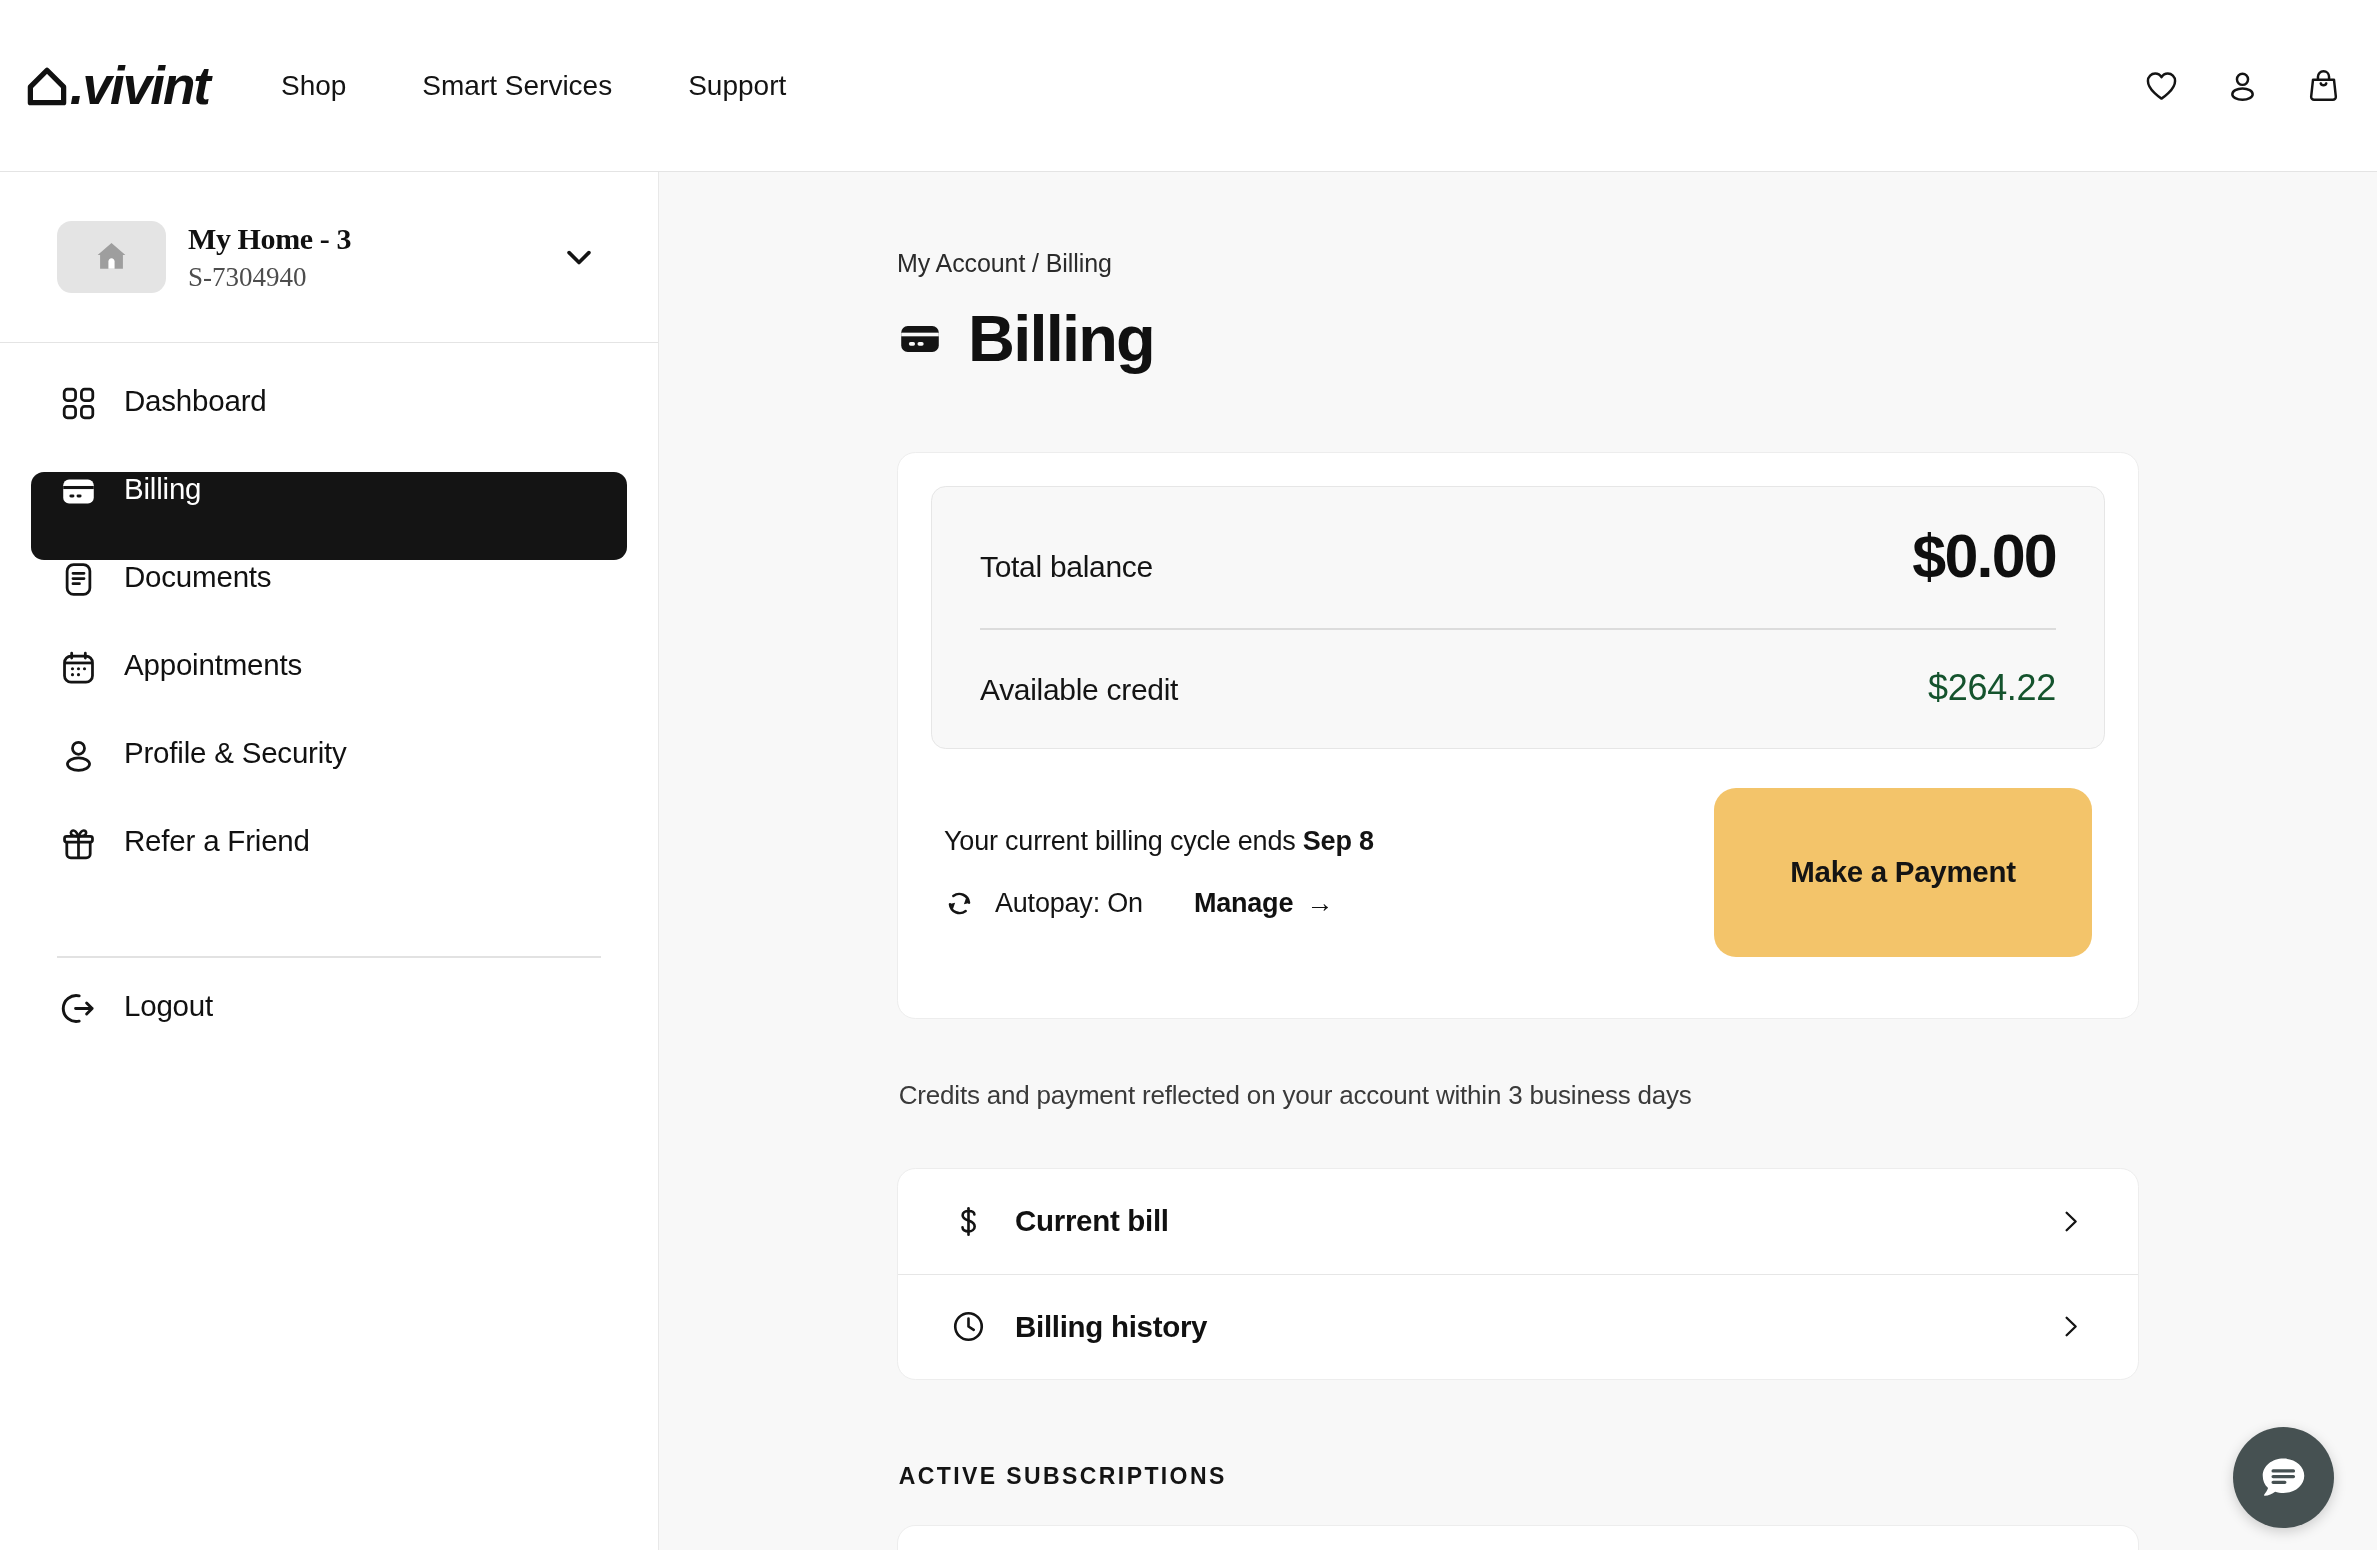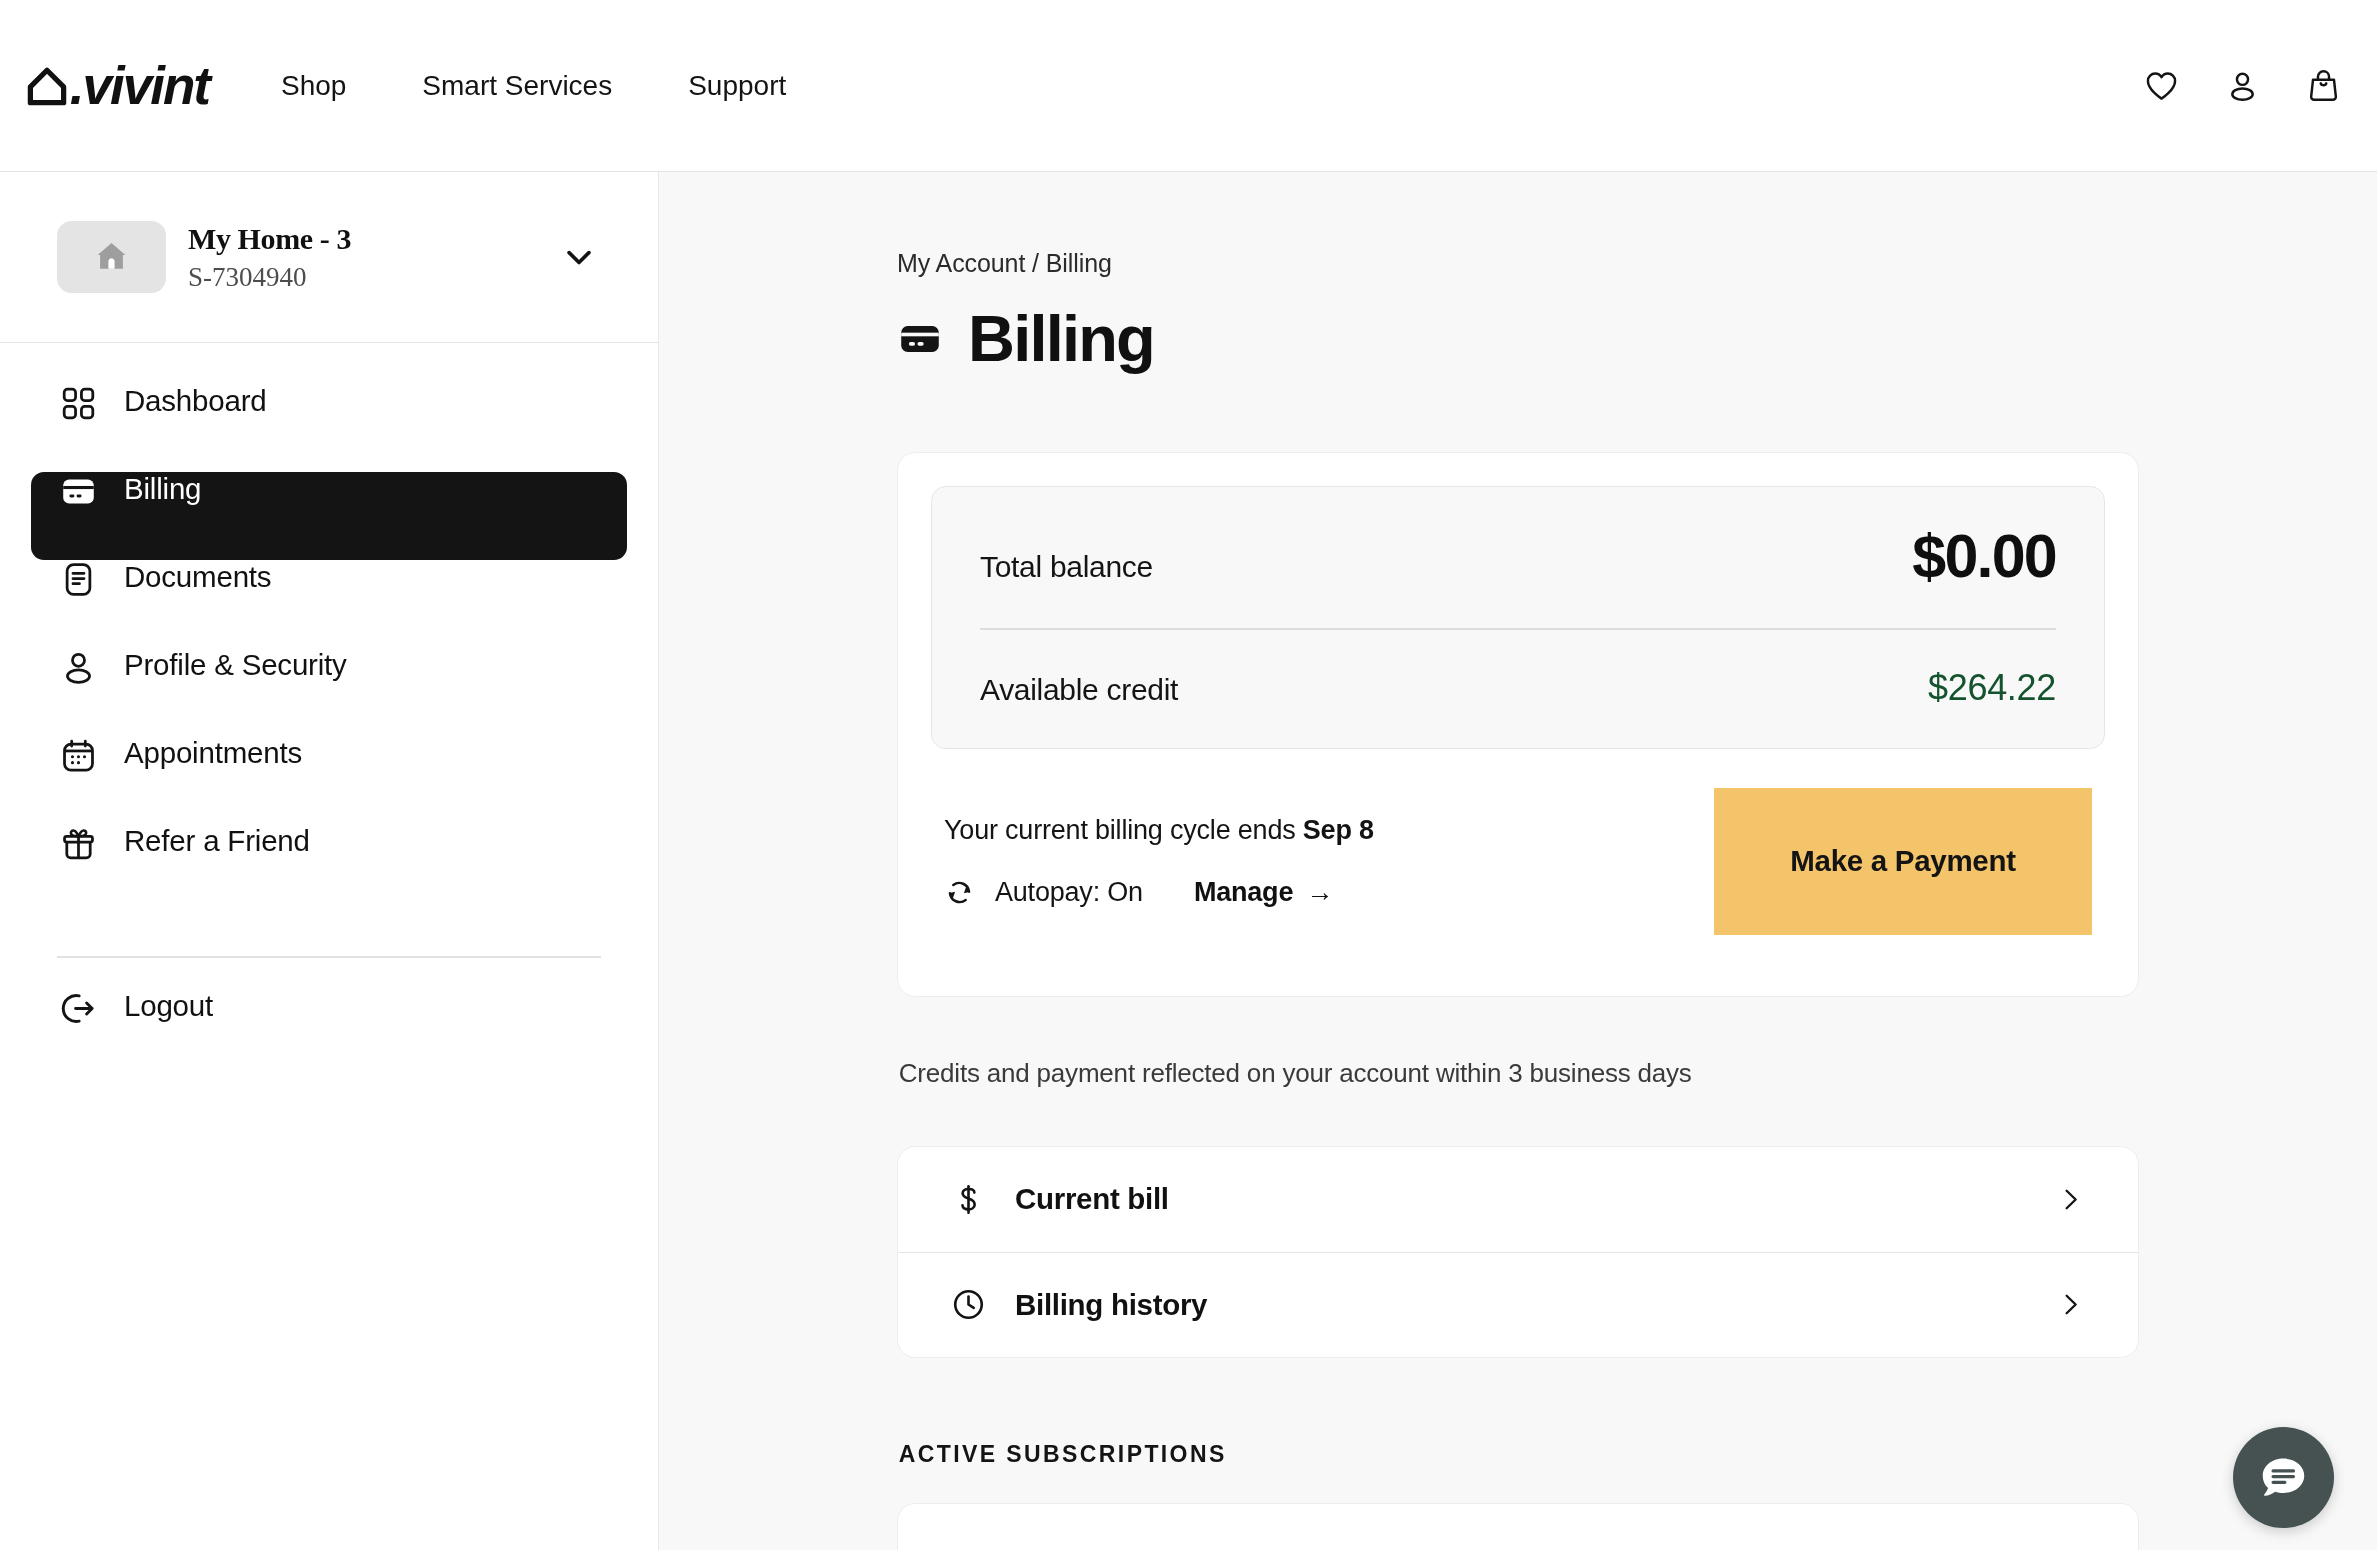--- a/index.html
+++ b/index.html
@@ -255,23 +255,23 @@
     display: flex;
     align-items: center;
     gap: 13px;
     cursor: pointer;
     letter-spacing: -0.2px;
   }
   .btn-pay {
     margin-left: auto;
     background: #f3c46a;
     border: none;
-    border-radius: 1px;
+    border-radius: 22px;
     width: 378px;
-    height: 147px;
+    height: 169px;
     font-size: 29.5px;
     font-weight: 700;
     color: #141414;
     cursor: pointer;
     letter-spacing: -0.3px;
     font-family: "Liberation Sans", sans-serif;
   }
 
   .note-text {
     font-size: 26px;
@@ -416,38 +416,38 @@
         <div class="nav-item">
           <svg class="nav-icon" viewBox="0 0 24 24">
             <rect x="5" y="2.8" width="14" height="18.4" rx="4" fill="none" stroke="#141414" stroke-width="1.7"></rect>
             <path d="M8.6 8.2 L15.4 8.2 M8.6 11.4 L15.4 11.4 M8.6 14.6 L12.6 14.6" stroke="#141414" stroke-width="1.7" stroke-linecap="round"></path>
           </svg>
           <span class="nav-label">Documents</span>
         </div>
 
         <div class="nav-item">
           <svg class="nav-icon" viewBox="0 0 24 24">
-            <circle cx="12" cy="7.6" r="3.7" fill="none" stroke="#141414" stroke-width="1.7"></circle>
-            <ellipse cx="12" cy="17.3" rx="6.8" ry="3.8" fill="none" stroke="#141414" stroke-width="1.7"></ellipse>
-          </svg>
-          <span class="nav-label">Profile &amp; Security</span>
-        </div>
-
-        <div class="nav-item">
-          <svg class="nav-icon" viewBox="0 0 24 24">
             <rect x="3.4" y="5" width="17.2" height="16" rx="4" fill="none" stroke="#141414" stroke-width="1.7"></rect>
             <path d="M3.4 9.2 L20.6 9.2" stroke="#141414" stroke-width="1.7"></path>
             <path d="M7.8 3.2 L7.8 6.2 M16.2 3.2 L16.2 6.2" stroke="#141414" stroke-width="1.7" stroke-linecap="round"></path>
             <circle cx="8.3" cy="12.8" r="0.95" fill="#141414"></circle>
             <circle cx="12" cy="12.8" r="0.95" fill="#141414"></circle>
             <circle cx="15.7" cy="12.8" r="0.95" fill="#141414"></circle>
             <circle cx="8.3" cy="16.4" r="0.95" fill="#141414"></circle>
             <circle cx="12" cy="16.4" r="0.95" fill="#141414"></circle>
           </svg>
           <span class="nav-label">Appointments</span>
+        </div>
+
+        <div class="nav-item">
+          <svg class="nav-icon" viewBox="0 0 24 24">
+            <circle cx="12" cy="7.6" r="3.7" fill="none" stroke="#141414" stroke-width="1.7"></circle>
+            <ellipse cx="12" cy="17.3" rx="6.8" ry="3.8" fill="none" stroke="#141414" stroke-width="1.7"></ellipse>
+          </svg>
+          <span class="nav-label">Profile &amp; Security</span>
         </div>
 
         <div class="nav-item">
           <svg class="nav-icon" viewBox="0 0 24 24">
             <rect x="3.4" y="7.6" width="17.2" height="3.6" rx="1.3" fill="none" stroke="#141414" stroke-width="1.7"></rect>
             <path d="M4.8 11.2 L4.8 18.4 C4.8 19.8 5.9 20.8 7.3 20.8 L16.7 20.8 C18.1 20.8 19.2 19.8 19.2 18.4 L19.2 11.2" fill="none" stroke="#141414" stroke-width="1.7"></path>
             <path d="M12 7.6 L12 20.8" stroke="#141414" stroke-width="1.7"></path>
             <path d="M12 7.4 C11 5.4 10.2 4 8.9 4 C7.9 4 7.3 4.8 7.3 5.6 C7.3 6.8 8.6 7.5 12 7.4 Z" fill="none" stroke="#141414" stroke-width="1.6"></path>
             <path d="M12 7.4 C13 5.4 13.8 4 15.1 4 C16.1 4 16.7 4.8 16.7 5.6 C16.7 6.8 15.4 7.5 12 7.4 Z" fill="none" stroke="#141414" stroke-width="1.6"></path>
           </svg>

